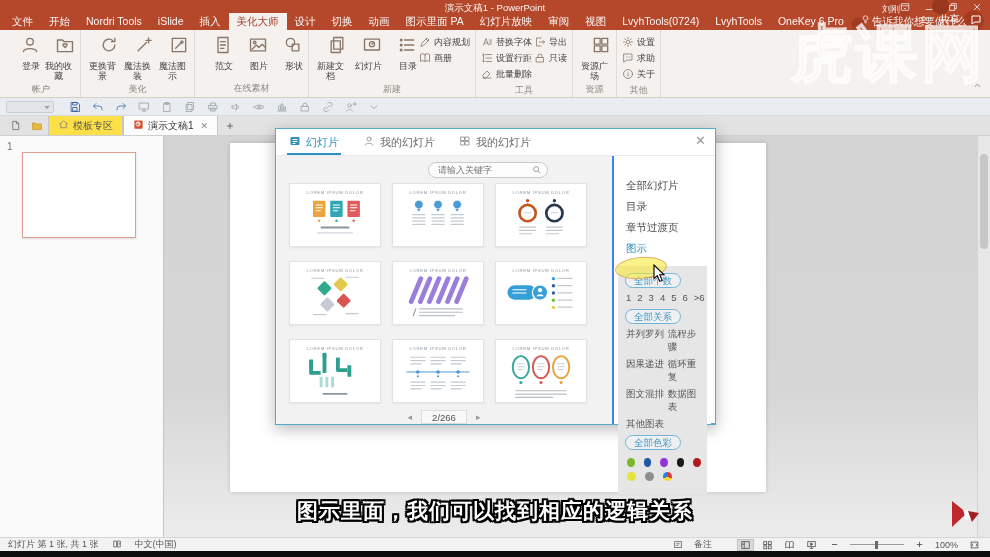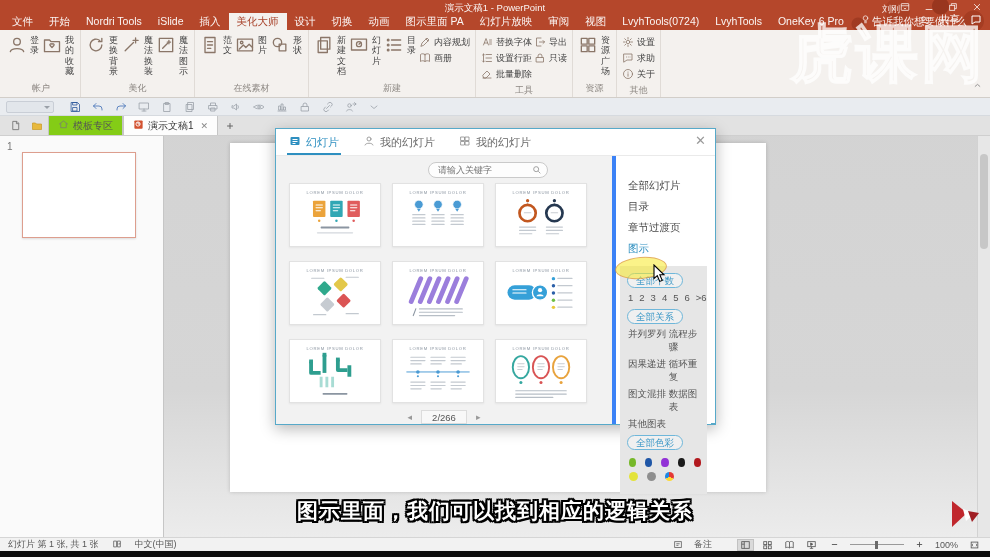--- a/index.html
+++ b/index.html
@@ -23,36 +23,36 @@
   .rtab.active { background:#F4F1EE; color:#A8432B; }
   .tellme { display:flex; align-items:center; gap:1px; font-size:10.5px; color:rgba(255,255,255,.9); padding:0 8px; line-height:17px; }
   .share-cluster { position:absolute; right:8px; top:13px; display:flex; align-items:center; gap:10px; color:#fff; font-size:10.5px; }
   .share-cluster .ic { display:flex; align-items:center; }
 
   
   .ribbon { position:absolute; left:0; top:30px; width:990px; height:68px; background:#F4F1EE; border-bottom:1px solid #D2CEC9; display:flex; align-items:stretch; padding-left:2px; z-index:5; }
   .rgroup { display:flex; flex-direction:column; border-right:1px solid #E0DBD6; padding:3px 5px 0 5px; }
   .ritems { display:flex; align-items:flex-start; gap:2px; flex:1; }
   .rname { text-align:center; font-size:9px; color:#8D8883; padding:1px 0 2px; }
-  .rb-big { width:33px; display:flex; flex-direction:row; align-items:flex-start; gap:2px; padding-top:2px; }
+  .rb-big { width:33px; display:flex; flex-direction:column; align-items:flex-end; gap:2px; padding-top:2px; }
   .rb-big .lbl { font-size:9px; color:#444; text-align:center; line-height:1.15; }
   .rcol { display:flex; flex-direction:column; justify-content:flex-start; gap:1px; padding-top:3px; }
   .rb-small { display:flex; align-items:flex-start; gap:3px; font-size:9px; color:#444; height:15px; white-space:nowrap; }
   .ribbon-collapse { position:absolute; right:8px; bottom:3px; color:#8a8a8a; }
 
   
   .qat { position:absolute; left:0; top:98px; width:990px; height:18px; background:#E9ECF0; border-bottom:1px solid #D6DADF; display:flex; align-items:center; padding-left:6px; gap:11px; z-index:5; }
   .qat-combo { width:48px; height:12px; background:#E2E6EB; border:1px solid #C9CED6; border-radius:2px; position:relative; margin-right:4px; }
   .qat-combo::after { content:""; position:absolute; right:3px; top:4px; border:3px solid transparent; border-top-color:#9aa0a8; }
   .qicon { display:flex; align-items:center; }
 
   
   .doctabs { position:absolute; left:0; top:116px; width:990px; height:20px; background:#E2E2E2; border-bottom:1px solid #CFCFCF; display:flex; align-items:stretch; padding-left:5px; z-index:5; }
   .dt-ico { display:flex; align-items:center; padding:0 5px; }
-  .dtab { display:flex; align-items:center; gap:4px; padding:0 9px; font-size:10px; color:#555; background:#84cc16; border-right:1px solid #C6C6C6; border-left:1px solid #C6C6C6; }
+  .dtab { display:flex; align-items:center; gap:4px; padding:0 9px; font-size:10px; color:#555; background:#fde047; border-right:1px solid #C6C6C6; border-left:1px solid #C6C6C6; }
   .dtab.active { background:#FDFDFD; color:#333; }
   .dtab .x { color:#888; font-size:9px; margin-left:3px; }
   .dtab-plus { display:flex; align-items:center; padding:0 7px; color:#666; }
 
   
   .thumb-panel { position:absolute; left:0; top:136px; width:164px; height:402px; background:#FAFAFA; border-right:1px solid #C6C6C6; z-index:1; }
   .slide-no { position:absolute; left:7px; top:5px; font-size:10px; color:#777; }
   .slide-thumb { position:absolute; left:22px; top:16px; width:114px; height:86px; background:#fff; border:1.5px solid #DD9E8E; box-shadow:0 1px 2px rgba(0,0,0,.12); }
   .canvas { position:absolute; left:230px; top:143px; width:536px; height:349px; background:#fff; box-shadow:0 0 4px rgba(0,0,0,.18); z-index:2; }
   .vscroll { position:absolute; right:0; top:136px; width:13px; height:402px; background:#E7E7E7; border-left:1px solid #D2D2D2; z-index:3; }
@@ -69,21 +69,21 @@
   .dlg-content { width:336px; background:#F2F2F2; display:flex; flex-direction:column; }
   .search-row { height:26px; display:flex; justify-content:flex-end; align-items:center; padding-right:64px; padding-top:4px; }
   .search-pill { width:120px; height:16px; background:#FDFDFD; border:1px solid #CACACA; border-radius:8px; display:flex; align-items:center; padding:0 5px 0 9px; }
   .search-pill input { flex:1; border:none; outline:none; background:transparent; font-size:9px; color:#888; width:90px; font-family:inherit; }
   .card-grid { display:grid; grid-template-columns:repeat(3,92px); grid-auto-rows:64px; column-gap:11px; row-gap:14px; padding:4px 0 0 13px; }
   .card { background:#fff; border:1px solid #E2E2E2; box-shadow:0 1px 2px rgba(0,0,0,.06); }
   .card svg { display:block; width:100%; height:100%; }
   .pager { display:flex; justify-content:center; align-items:center; gap:9px; margin-top:7px; }
   .pager .arr { color:#999; font-size:9px; }
   .pager .cur { font-size:9.5px; color:#555; background:#F8F8F8; border:1px solid #DCDCDC; padding:0 10px; height:14px; line-height:13px; }
-  .dlg-sidebar { width:99px; border-left:4px solid #3b82f6; background:#fff; padding-top:19px; font-size:10.5px; color:#4a4a4a; }
+  .dlg-sidebar { width:99px; border-left:2px solid #3b82f6; background:#fff; padding-top:19px; font-size:10.5px; color:#4a4a4a; }
   .cat-item { padding:3.5px 0 3.5px 12px; }
   .cat-item.active { color:#2E8FC0; }
   .filter-box { margin:7px 4px 0 4px; background:#E6E6E6; padding:7px 6px 8px 7px; }
   .pill { display:inline-block; border:1px solid #6FB7DA; border-radius:9px; color:#3A97C6; padding:0 8px; margin-bottom:4px; font-size:9.5px; line-height:13px; background:rgba(255,255,255,.4); }
   .counts { display:flex; gap:6px; color:#555; margin:0 0 6px 1px; font-size:9.5px; }
   .rel-row { display:flex; margin:0 0 4px 1px; font-size:9.5px; color:#555; }
   .rel-item:first-child { width:48px; }
   .dots-row { display:flex; gap:9px; margin:4px 0 5px 2px; align-items:center; }
   .dot { width:9px; height:9px; border-radius:50%; }
   .endpage { margin:9px 0 0 12px; font-size:10.5px; color:#4a4a4a; }

